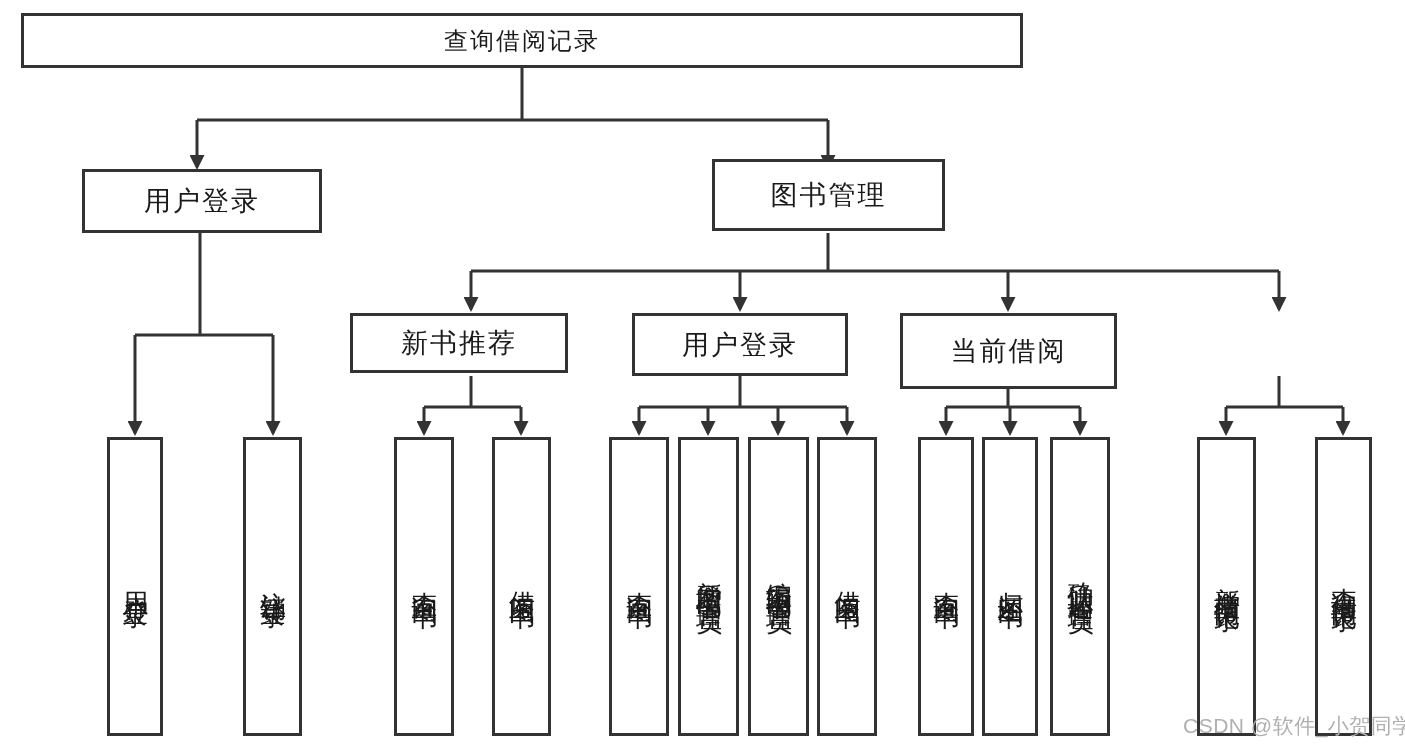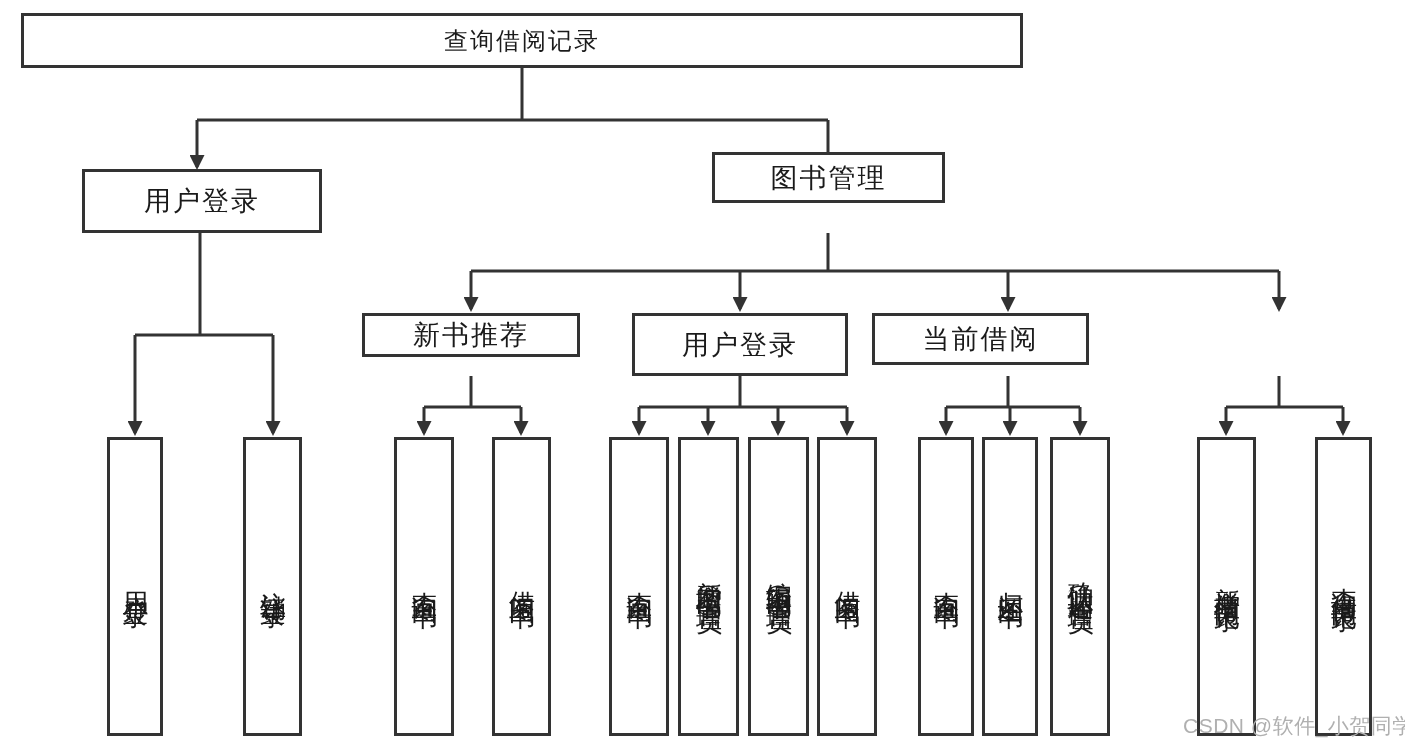--- a/index.html
+++ b/index.html
@@ -84,25 +84,25 @@
     <path class="arrow" d="M946 407 V433" marker-end="url(#arrowhead)"></path>
     <path class="arrow" d="M1010 407 V433" marker-end="url(#arrowhead)"></path>
     <path class="arrow" d="M1080 407 V433" marker-end="url(#arrowhead)"></path>
     <path class="arrow" d="M1226 407 V433" marker-end="url(#arrowhead)"></path>
     <path class="arrow" d="M1343 407 V433" marker-end="url(#arrowhead)"></path>
   </svg>
 
   <div class="box title" style="left:21px;top:13px;width:1002px;height:55px">查询借阅记录</div>
 
   <div class="box h" style="left:82px;top:169px;width:240px;height:64px">用户登录</div>
-  <div class="box h" style="left:712px;top:152px;width:233px;height:51px">图书管理</div>
+  <div class="box h" style="left:712px;top:159px;width:233px;height:72px">图书管理</div>
 
-  <div class="box h" style="left:362px;top:313px;width:218px;height:44px">新书推荐</div>
+  <div class="box h" style="left:350px;top:313px;width:218px;height:60px">新书推荐</div>
   <div class="box h" style="left:632px;top:313px;width:216px;height:63px">用户登录</div>
-  <div class="box h" style="left:872px;top:313px;width:217px;height:52px">当前借阅</div>
+  <div class="box h" style="left:900px;top:313px;width:217px;height:76px">当前借阅</div>
 
   <div class="box v" style="left:107px;top:437px;width:56px;height:299px">
     <span>用户登录</span>
     </div>
   <div class="box v" style="left:243px;top:437px;width:59px;height:299px">
     <span>注销登录</span>
     </div>
   <div class="box v" style="left:394px;top:437px;width:60px;height:299px">
     <span>查询图书</span>
     </div>

